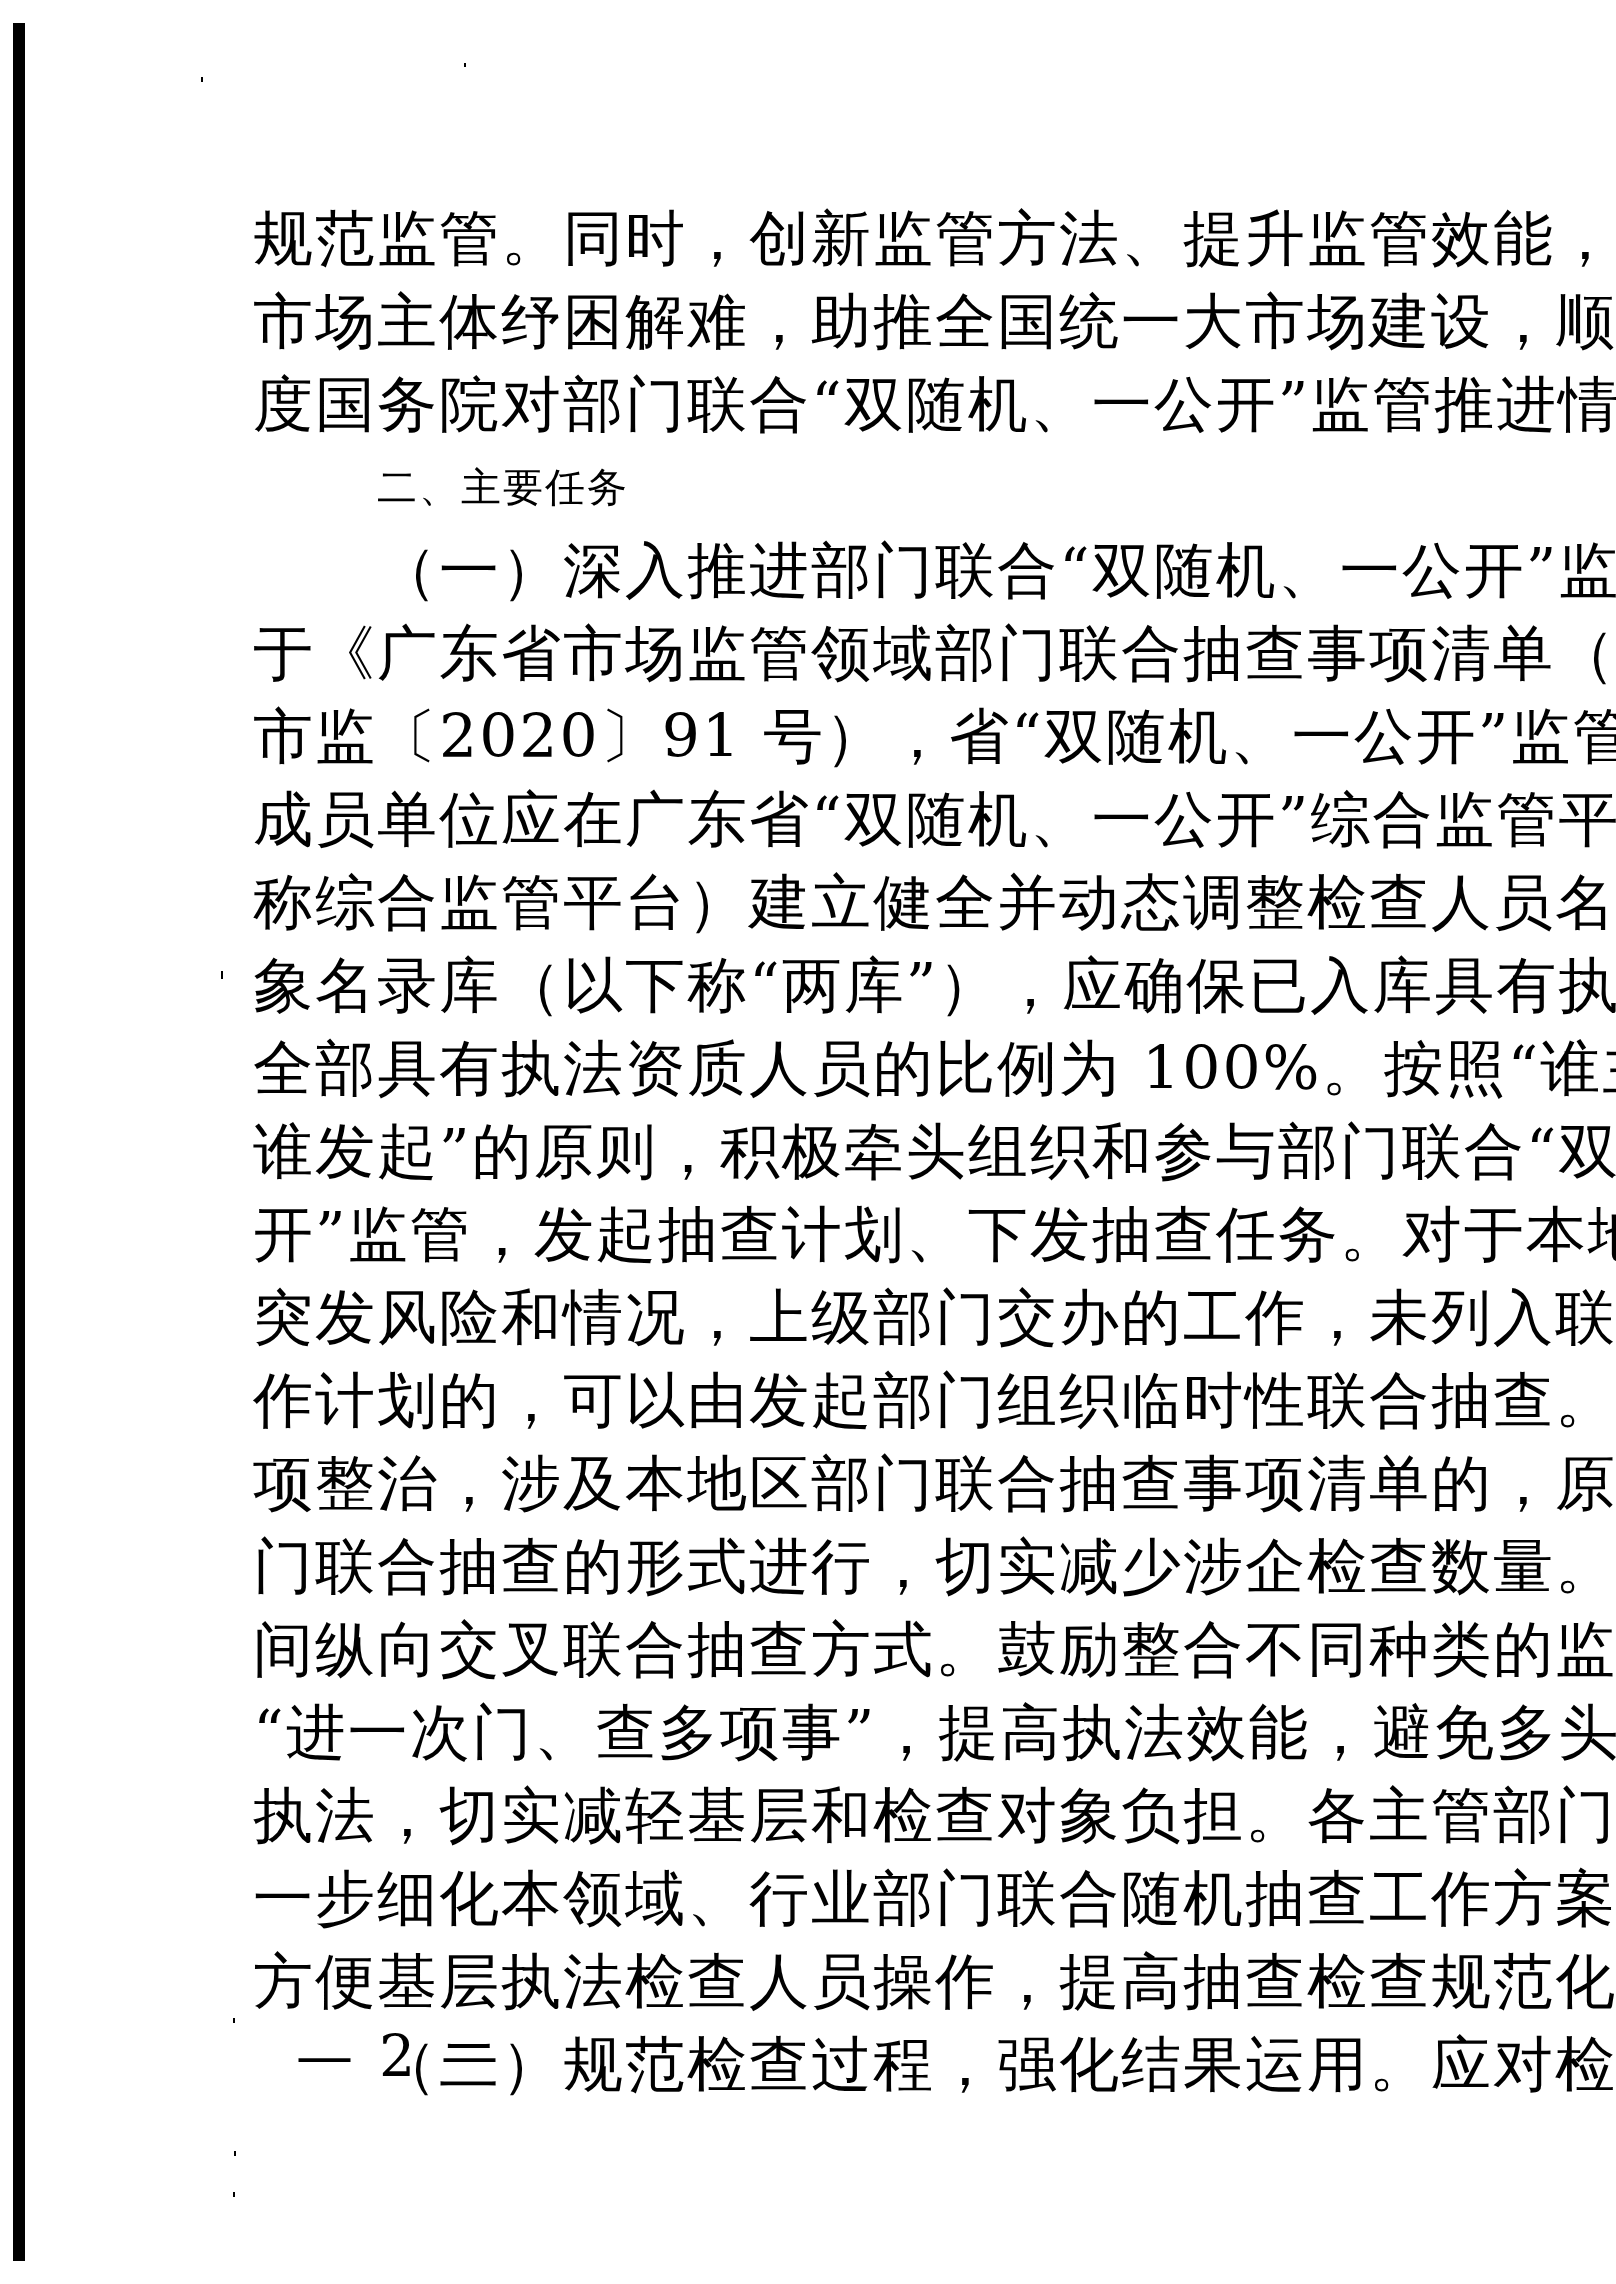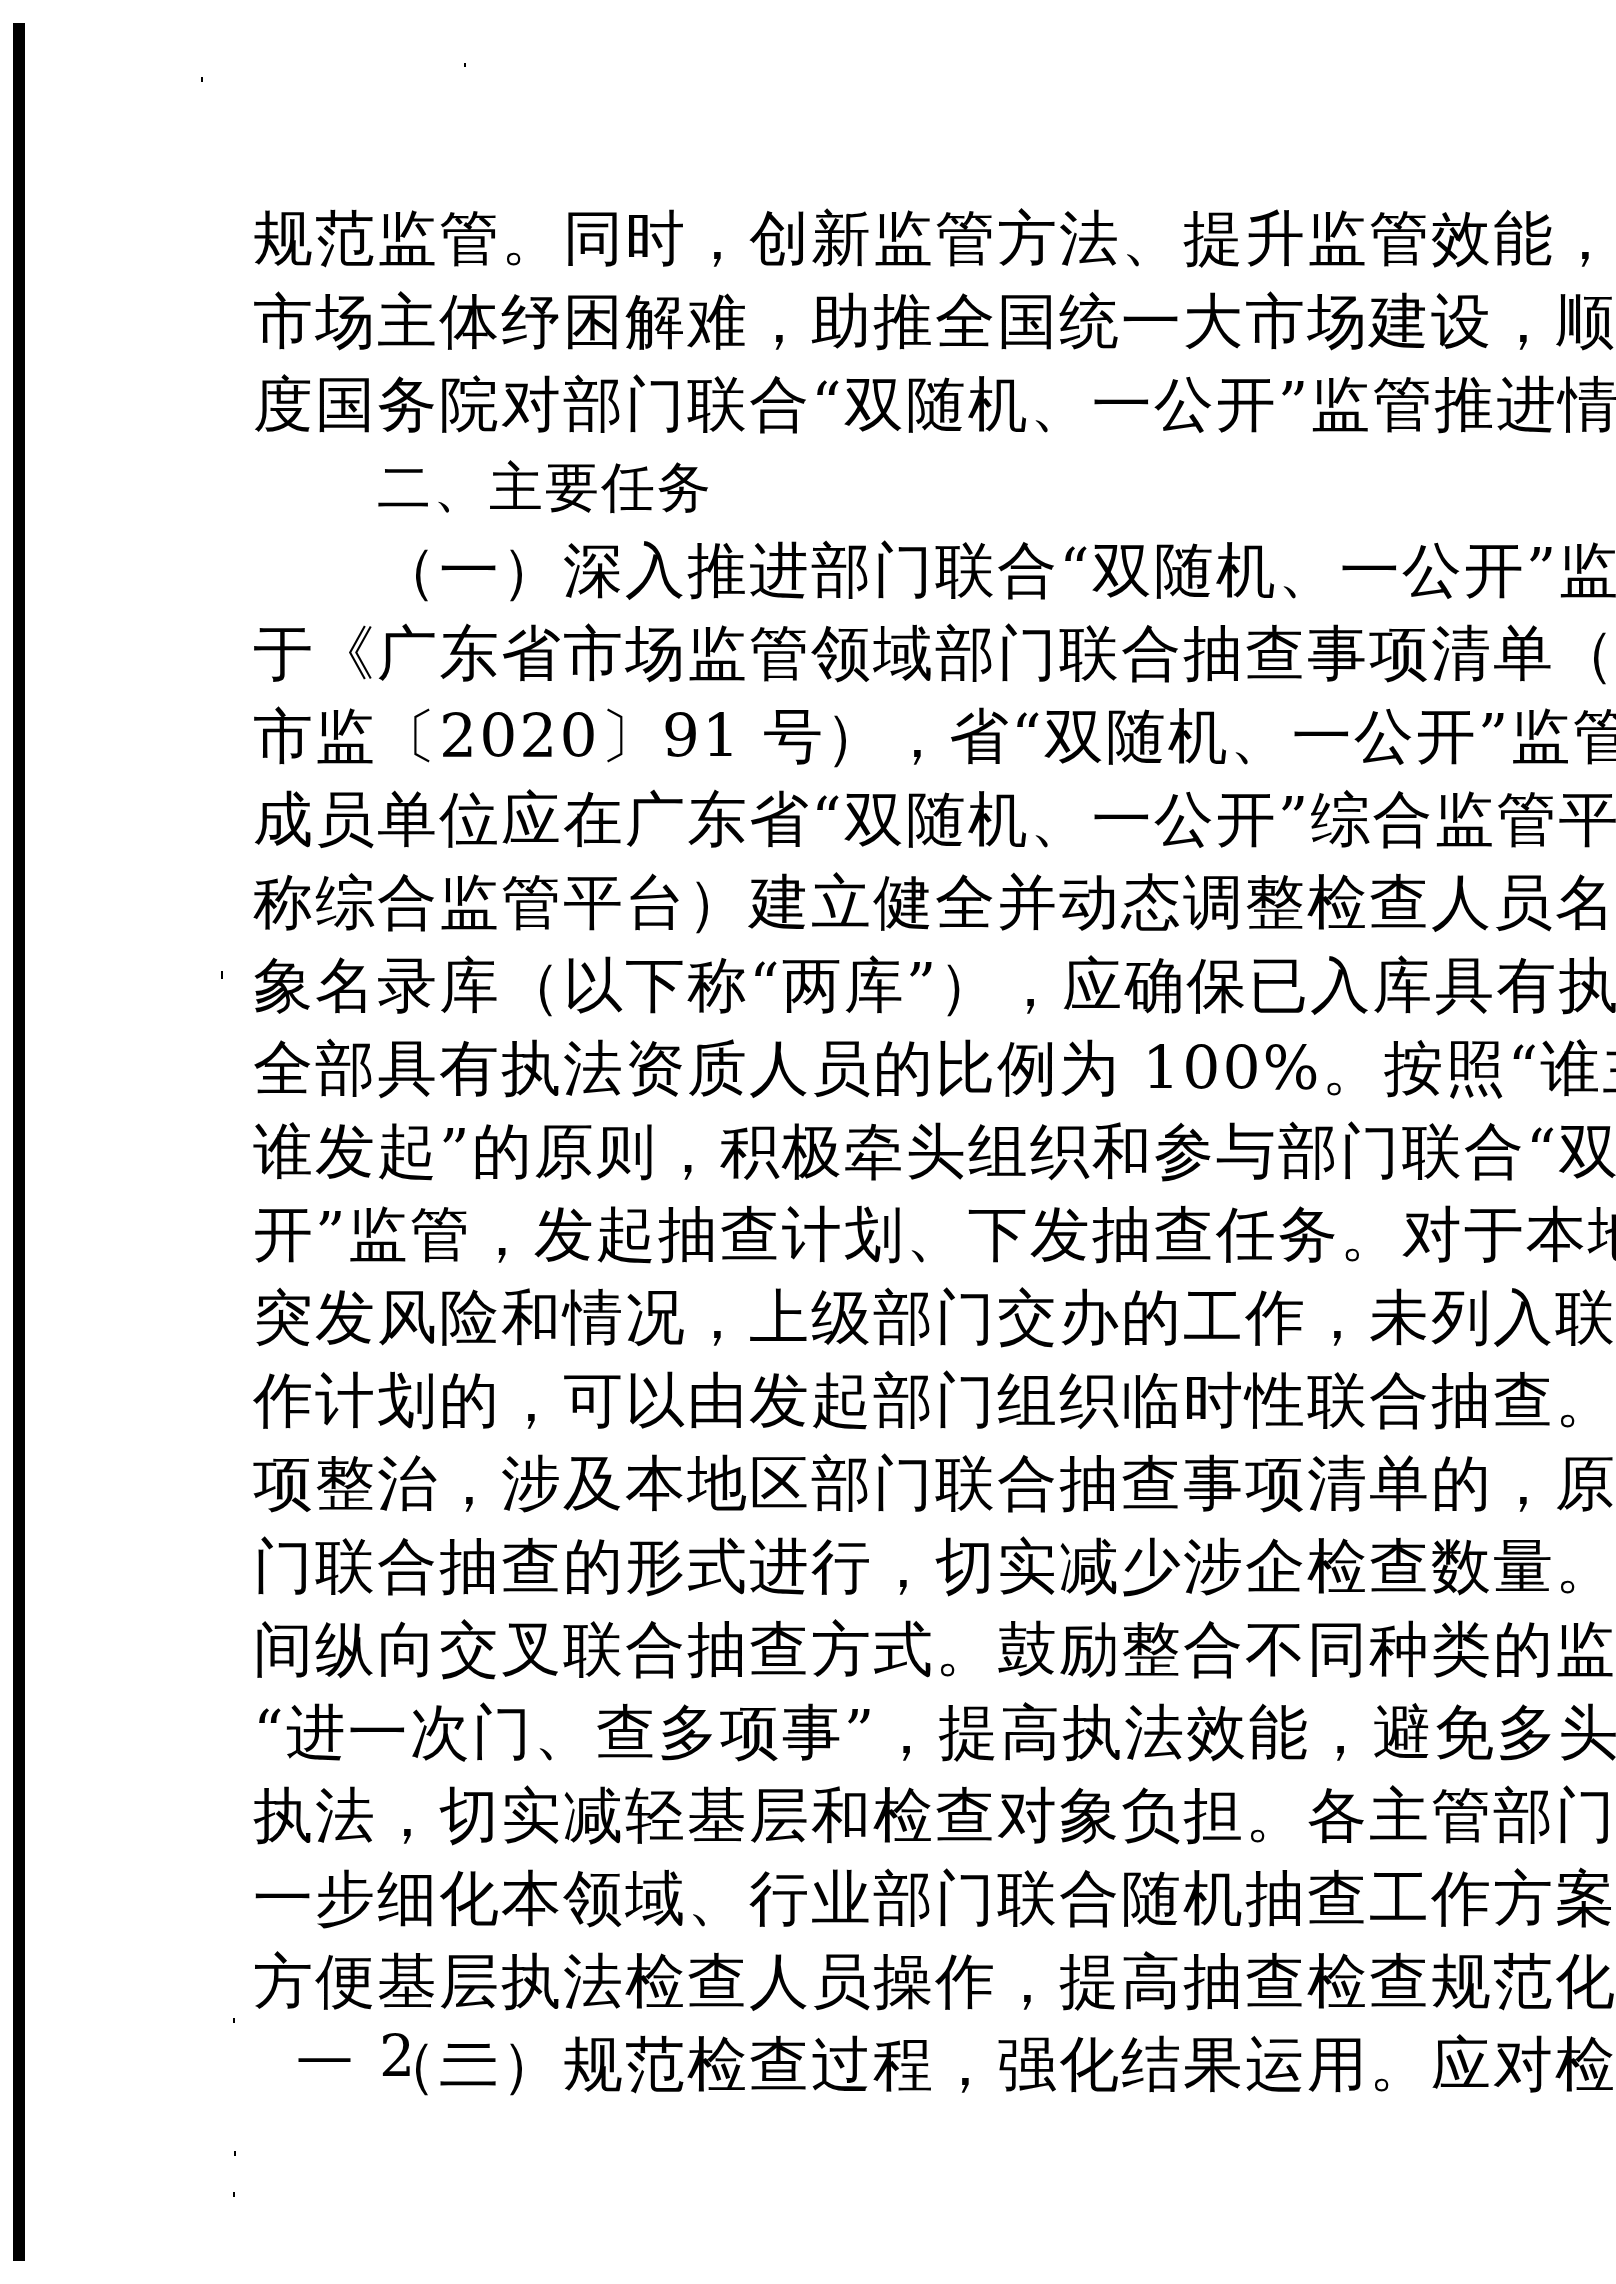--- a/index.html
+++ b/index.html
@@ -16,21 +16,21 @@
     font-size: 60px;
     line-height: 83px;
     text-align: justify;
     text-justify: inter-character;
     letter-spacing: 2px;
   }
   .para { margin: 0; }
   .heading {
     font-family: "DejaVu Sans", "Liberation Sans", sans-serif;
     font-weight: normal;
-    font-size: 54px;
+    font-size: 40px;
   }
   .line { display: block; text-align-last: justify; white-space: nowrap; }
   .line.last { text-align-last: left; }
   .page-number {
     position: absolute; left: 296px; top: 2023px;
     font-family: "DejaVu Serif", "Liberation Serif", serif;
     font-size: 57px; color: #000; letter-spacing: 3.9px;
   }
 </style>
 </head>

